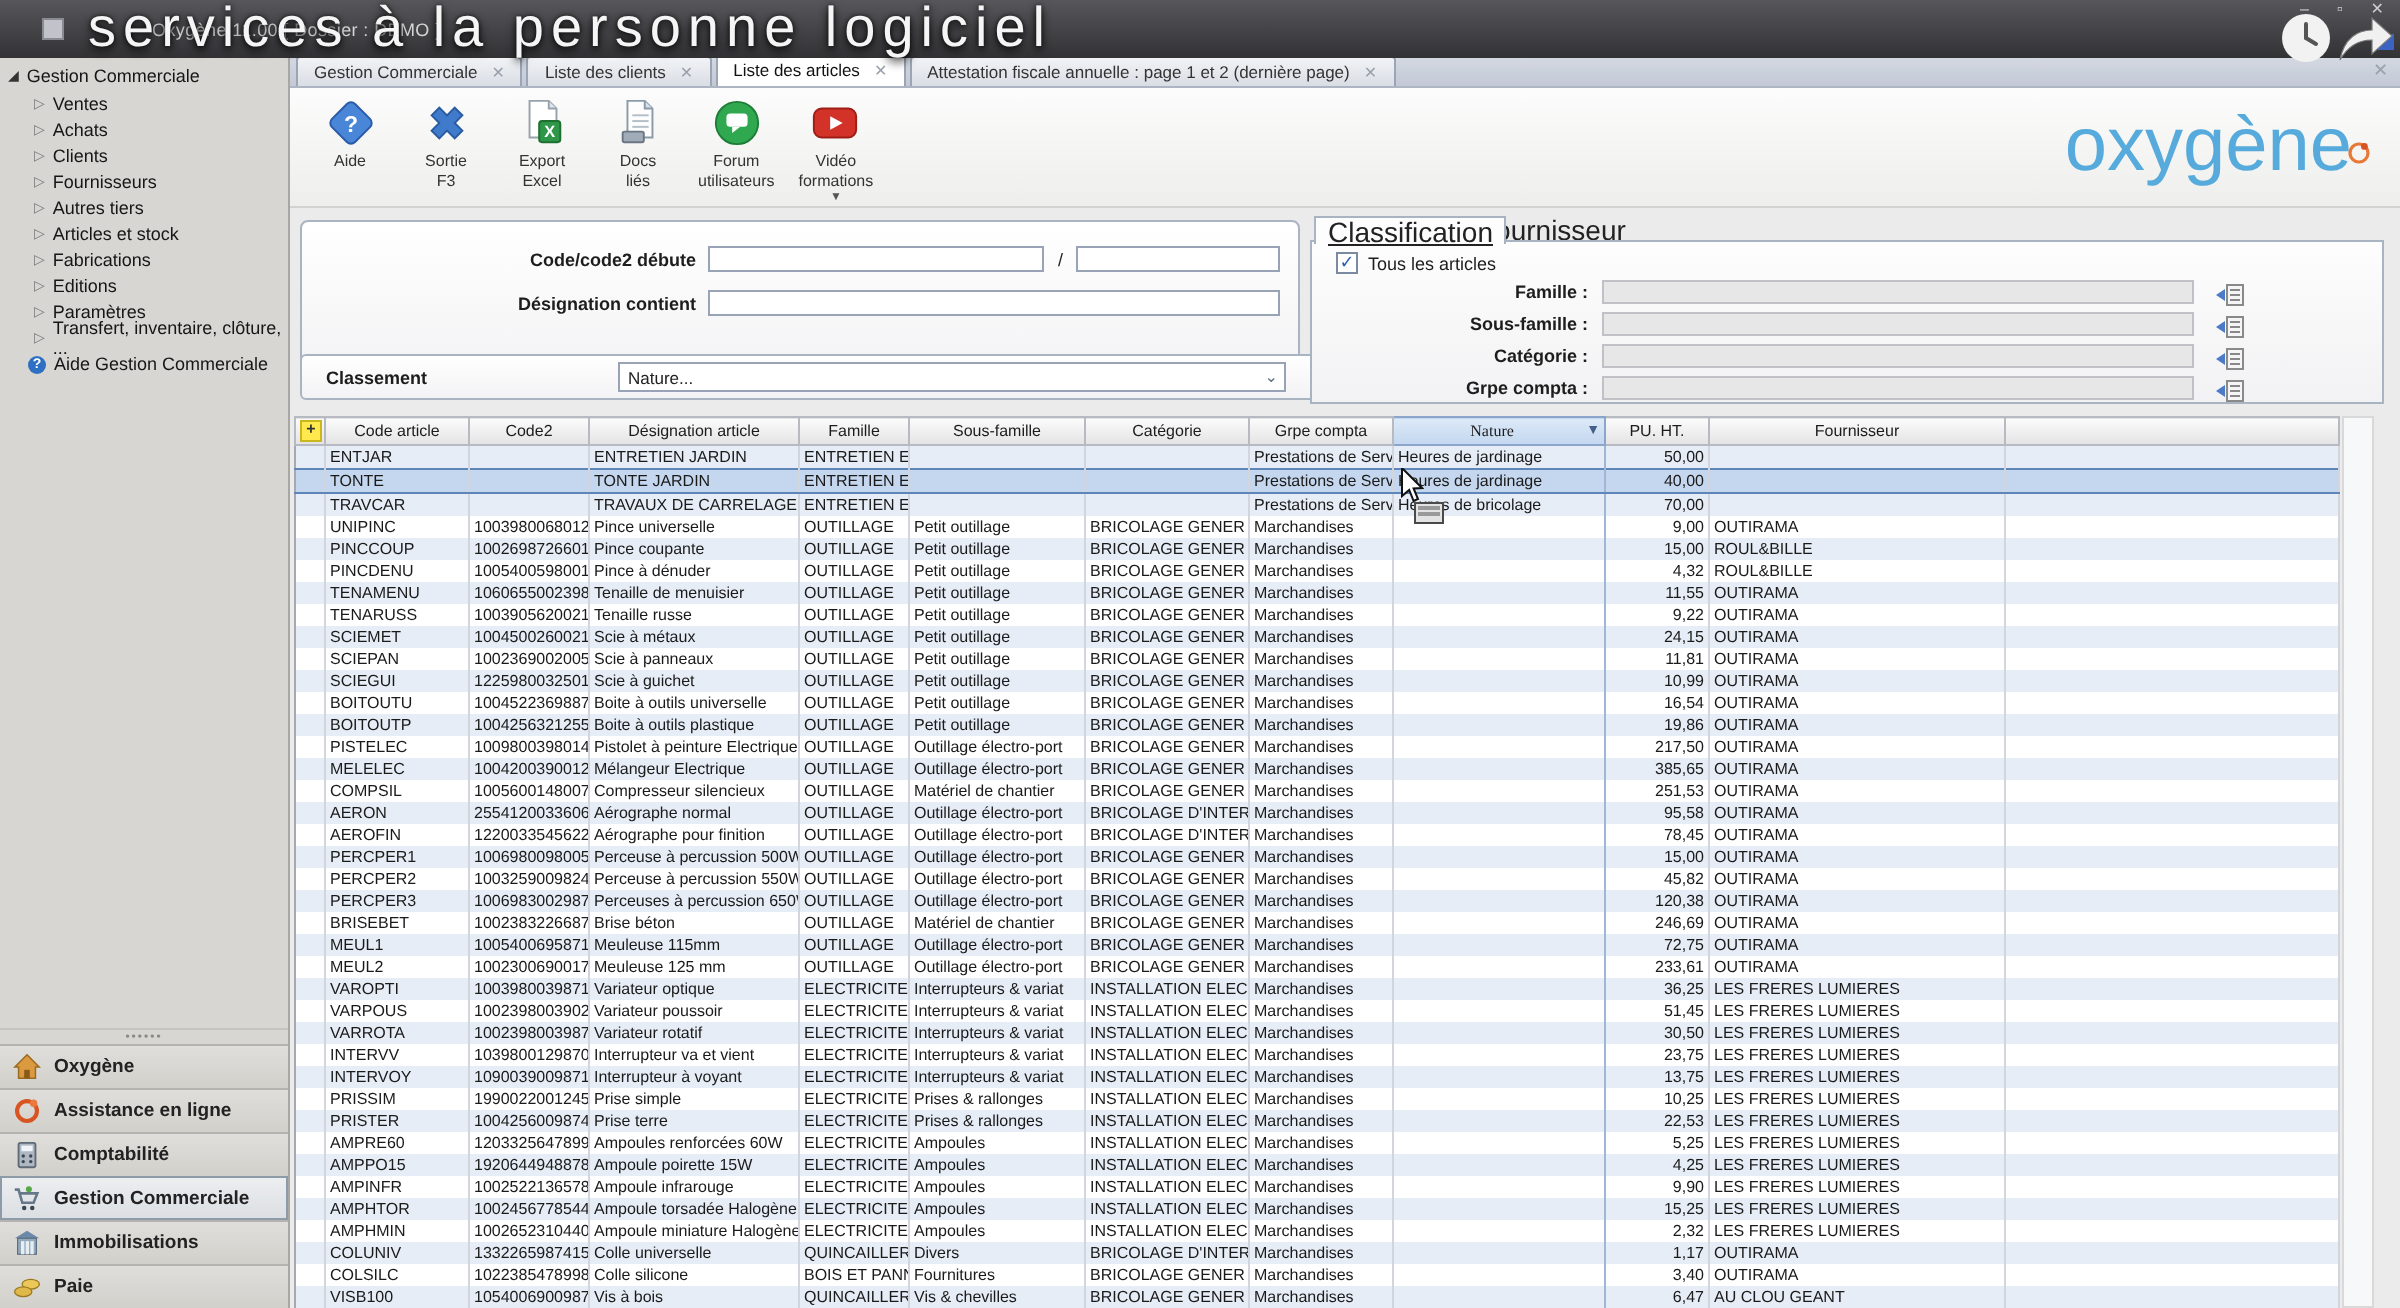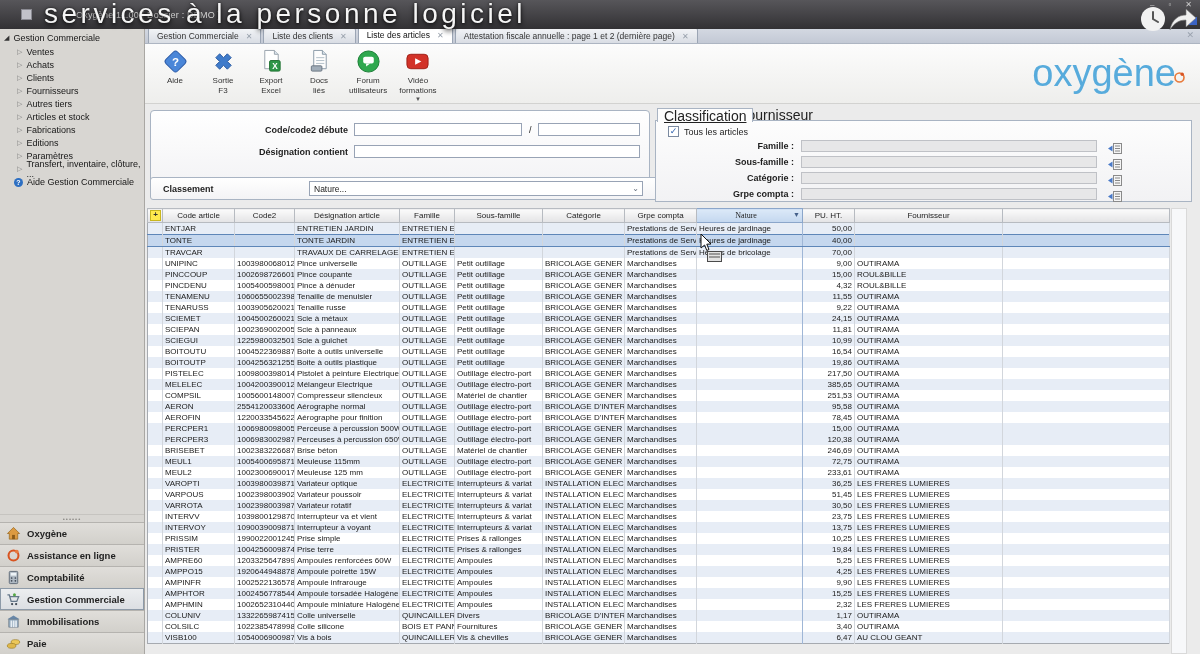--- a/index.html
+++ b/index.html
@@ -711,20 +711,34 @@
                 <td>Perceuse à percussion 500W</td>
                 <td>OUTILLAGE</td>
                 <td>Outillage électro-port</td>
                 <td>BRICOLAGE GENER</td>
                 <td>Marchandises</td>
                 <td class="nature-col"></td>
                 <td class="num">15,00</td>
                 <td>OUTIRAMA</td>
                 <td></td>
               </tr>
+              <tr>
+                <td></td>
+                <td>PERCPER2</td>
+                <td>1003259009824</td>
+                <td>Perceuse à percussion 550W</td>
+                <td>OUTILLAGE</td>
+                <td>Outillage électro-port</td>
+                <td>BRICOLAGE GENER</td>
+                <td>Marchandises</td>
+                <td class="nature-col"></td>
+                <td class="num">45,82</td>
+                <td>OUTIRAMA</td>
+                <td></td>
+              </tr>
               <tr class="stripe">
                 <td></td>
                 <td>PERCPER3</td>
                 <td>1006983002987</td>
                 <td>Perceuses à percussion 650W</td>
                 <td>OUTILLAGE</td>
                 <td>Outillage électro-port</td>
                 <td>BRICOLAGE GENER</td>
                 <td>Marchandises</td>
                 <td class="nature-col"></td>
@@ -861,21 +875,21 @@
               <tr class="stripe">
                 <td></td>
                 <td>PRISTER</td>
                 <td>1004256009874</td>
                 <td>Prise terre</td>
                 <td>ELECTRICITE</td>
                 <td>Prises &amp; rallonges</td>
                 <td>INSTALLATION ELEC</td>
                 <td>Marchandises</td>
                 <td class="nature-col"></td>
-                <td class="num">19,84</td>
+                <td class="num">22,53</td>
                 <td>LES FRERES LUMIERES</td>
                 <td></td>
               </tr>
               <tr>
                 <td></td>
                 <td>AMPRE60</td>
                 <td>1203325647899</td>
                 <td>Ampoules renforcées 60W</td>
                 <td>ELECTRICITE</td>
                 <td>Ampoules</td>

